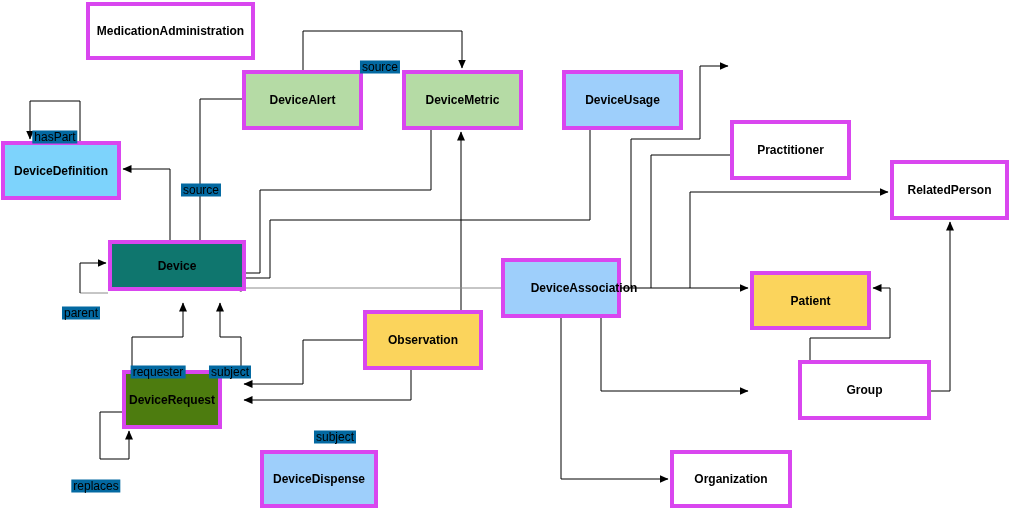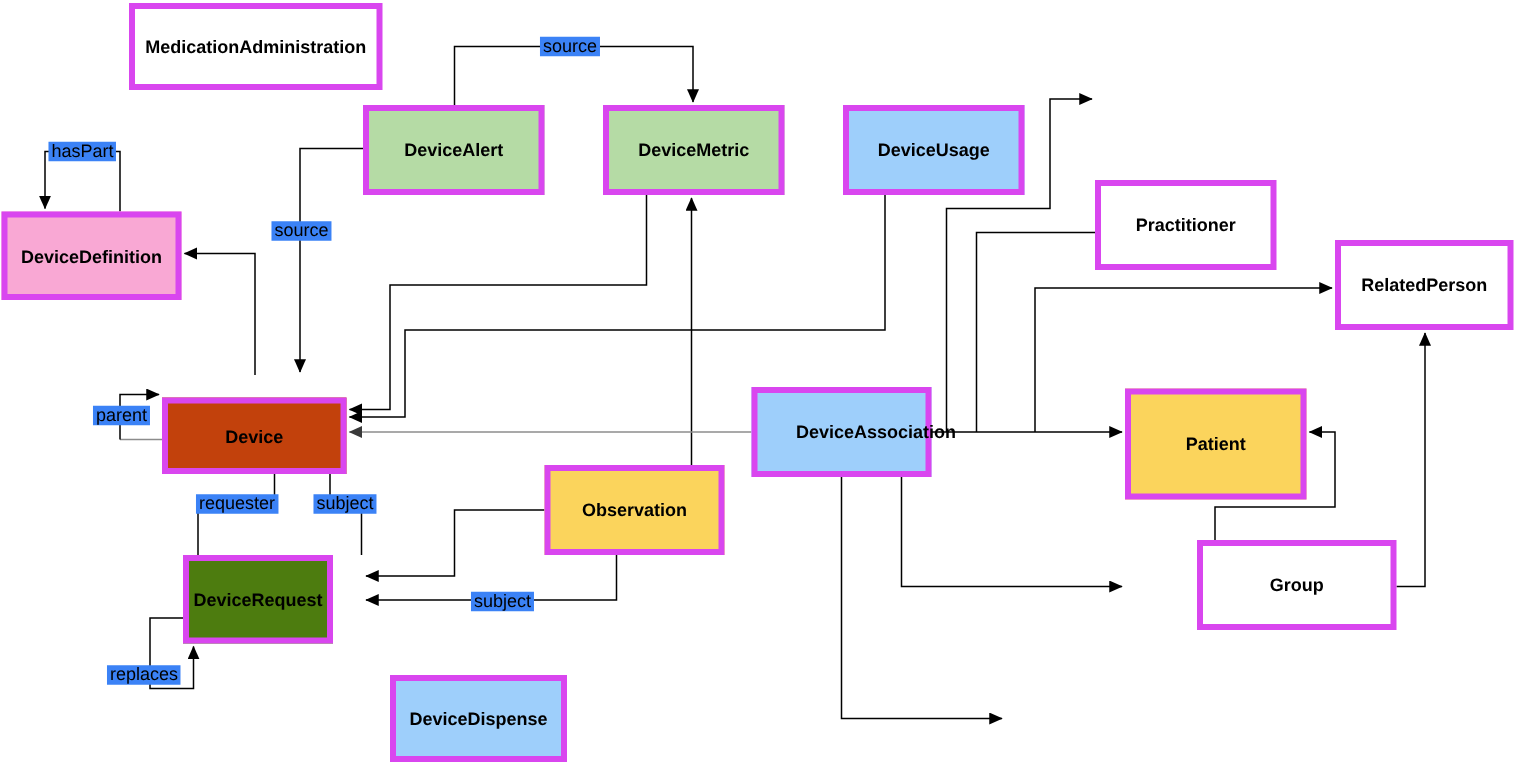--- a/index.html
+++ b/index.html
@@ -4,22 +4,22 @@
 <style>
   html,body{margin:0;padding:0;background:#ffffff;}
   #canvas{position:relative;width:1011px;height:511px;background:#ffffff;overflow:hidden;
           font-family:"Liberation Sans",sans-serif;}
   #edges{position:absolute;left:0;top:0;width:1011px;height:511px;}
   #edges polyline{fill:none;stroke:#000000;stroke-width:1;}
   #edges polyline.gray{stroke:#8c8c8c;}
   .node{position:absolute;box-sizing:border-box;border:4px solid #d946ef;
         display:flex;align-items:center;justify-content:center;text-align:center;
         font-size:12px;font-weight:bold;color:#000000;background:#ffffff;}
-  .edge-label{position:absolute;transform:translate(-50%,-50%);background:#3b82f6;
-        font-size:12px;color:#000000;padding:0 2px;white-space:nowrap;line-height:13px;}
+  .edge-label{position:absolute;transform:translate(-50%,-50%);background:#0369a1;
+        font-size:12px;color:#000000;padding:0 2px;white-space:nowrap;line-height:13px;margin-top:36px;}
 </style>
 </head>
 <body>
 
 <div id="canvas">
 
   <svg id="edges" viewBox="0 0 1011 511">
     <defs>
       <marker id="arr" markerWidth="12" markerHeight="10" refX="8.5" refY="4" orient="auto" markerUnits="userSpaceOnUse">
         <path d="M0,0 L9,4 L0,8 z" fill="#000000"></path>
@@ -74,28 +74,29 @@
 
     <polyline points="122,412 100,412 100,459 129,459 129,431" marker-end="url(#arr)"></polyline>
   </svg>
 
   <div class="node" style="left: 86px; top: 2px; width: 169px; height: 58px; background: rgb(255, 255, 255);">MedicationAdministration</div>
   <div class="node" style="left: 242px; top: 70px; width: 121px; height: 60px; background: rgb(181, 219, 165);">DeviceAlert</div>
   <div class="node" style="left: 402px; top: 70px; width: 121px; height: 60px; background: rgb(181, 219, 165);">DeviceMetric</div>
   <div class="node" style="left: 562px; top: 70px; width: 121px; height: 60px; background: rgb(158, 207, 251);">DeviceUsage</div>
   <div class="node" style="left: 730px; top: 120px; width: 121px; height: 60px; background: rgb(255, 255, 255); text-align: center;">Practitioner</div>
   <div class="node" style="left: 890px; top: 160px; width: 119px; height: 60px; background: rgb(255, 255, 255);">RelatedPerson</div>
-  <div class="node" style="left: 1px; top: 141px; width: 120px; height: 59px; background: #f9a8d4;">DeviceDefinition</div>
-  <div class="node" style="left: 108px; top: 265px; width: 123px; height: 51px; background: #c2410c;">Device</div>
+  <div class="node" style="left: 1px; top: 141px; width: 120px; height: 59px; background: #7dd3fc;">DeviceDefinition</div>
+  <div class="node" style="left: 108px; top: 240px; width: 138px; height: 51px; background: #0f766e;">Device</div>
   <div class="node" style="left: 501px; top: 258px; width: 120px; height: 60px; background: rgb(158, 207, 251); padding-left: 46px;">DeviceAssociation</div>
-  <div class="node" style="left: 750px; top: 259px; width: 121px; height: 74px; background: rgb(251, 212, 92);">Patient</div>
+  <div class="node" style="left: 750px; top: 271px; width: 121px; height: 59px; background: rgb(251, 212, 92);">Patient</div>
   <div class="node" style="left: 363px; top: 310px; width: 120px; height: 60px; background: rgb(251, 212, 92);">Observation</div>
   <div class="node" style="left: 122px; top: 370px; width: 100px; height: 59px; background: #4d7c0f;">DeviceRequest</div>
   <div class="node" style="left: 750px; top: 360px; width: 133px; height: 60px; background: rgb(255, 255, 255); margin-left: 48px;">Group</div>
   <div class="node" style="left: 260px; top: 450px; width: 118px; height: 58px; background: rgb(158, 207, 251);">DeviceDispense</div>
+  <div class="node" style="left: 670px; top: 450px; width: 122px; height: 58px; background: rgb(255, 255, 255);">Organization</div>
 
   <div class="edge-label" style="left:55px;top:101px;">hasPart</div>
   <div class="edge-label" style="left:380px;top:31px;">source</div>
   <div class="edge-label" style="left:201px;top:154px;">source</div>
   <div class="edge-label" style="left:81px;top:277px;">parent</div>
   <div class="edge-label" style="left:158px;top:336px;">requester</div>
   <div class="edge-label" style="left:230px;top:336px;">subject</div>
   <div class="edge-label" style="left:335px;top:401px;">subject</div>
   <div class="edge-label" style="left:96px;top:450px;">replaces</div>
 

